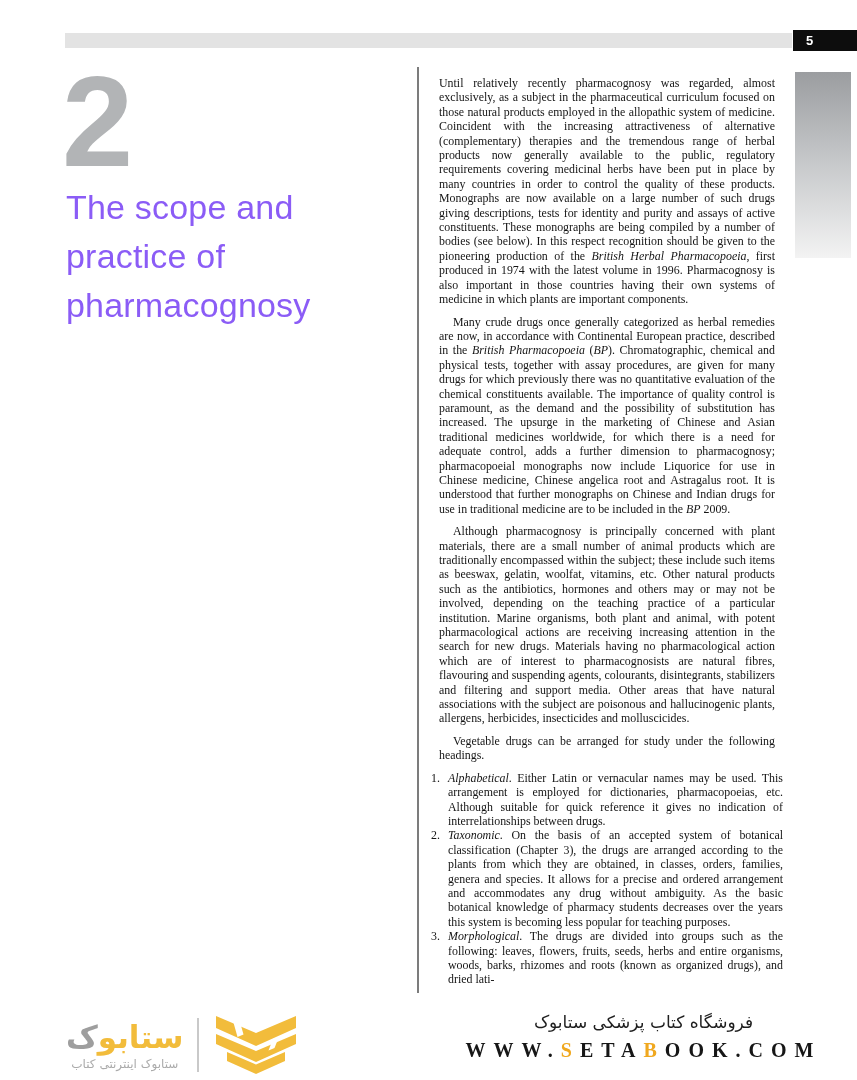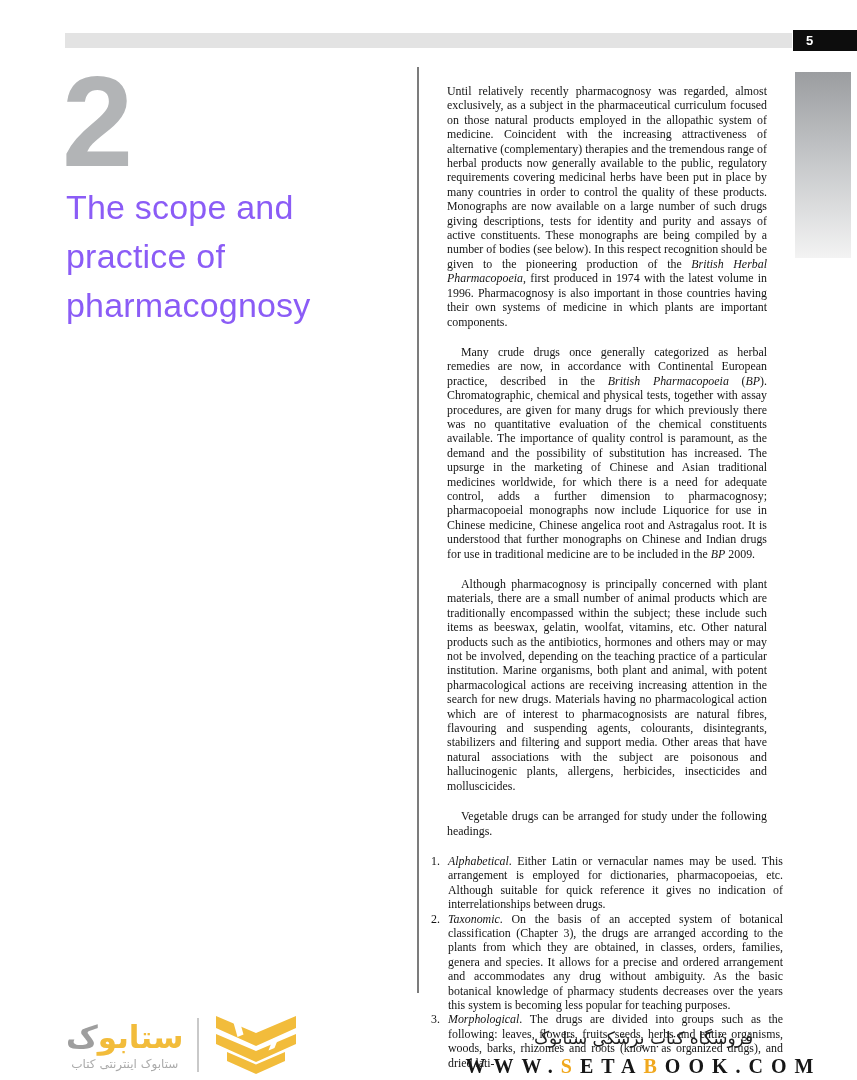--- a/index.html
+++ b/index.html
@@ -50,21 +50,21 @@
     position: absolute; left: 417px; top: 67px;
     width: 2px; height: 926px; background: #7c7c7c;
   }
 
   
   .article {
     position: absolute; left: 431px; top: 68px; width: 352px;
     font-size: 11.9px; line-height: 14.4px;
     color: #141414; text-align: justify;
   }
-  .article p { margin: 16px; }
+  .article p { margin: 8px; }
   .article p.indent { text-indent: 14px; }
   .article i { font-style: italic; }
   .article-list { margin-top: 7px; }
   .list-item { display: flex; }
   .list-item .num { flex: none; width: 17px; }
   .list-item .li-text { flex: 1; text-align: justify; }
 
   
   .footer-left {
     position: absolute; left: 66px; top: 1014px; height: 62px;
@@ -82,21 +82,20 @@
     font-family: "DejaVu Sans", sans-serif;
     font-size: 12px; color: #ababab; margin-top: 3px;
     direction: rtl;
   }
   .logo-divider { width: 2px; height: 54px; background: #c9c9c9; }
   .emblem svg { display: block; }
 
   .footer-right {
     position: absolute; left: 430px; top: 1012px; width: 427px;
     text-align: center;
-    margin-top: 16px;
   }
   .store-title {
     font-family: "DejaVu Sans", sans-serif;
     font-size: 17px; color: #1e1e1e; direction: rtl;
   }
   .website {
     font-family: Liberation Serif, serif;
     font-weight: bold; font-size: 20px; letter-spacing: 8px;
     color: #161616; margin-top: 7px; white-space: nowrap;
   }

